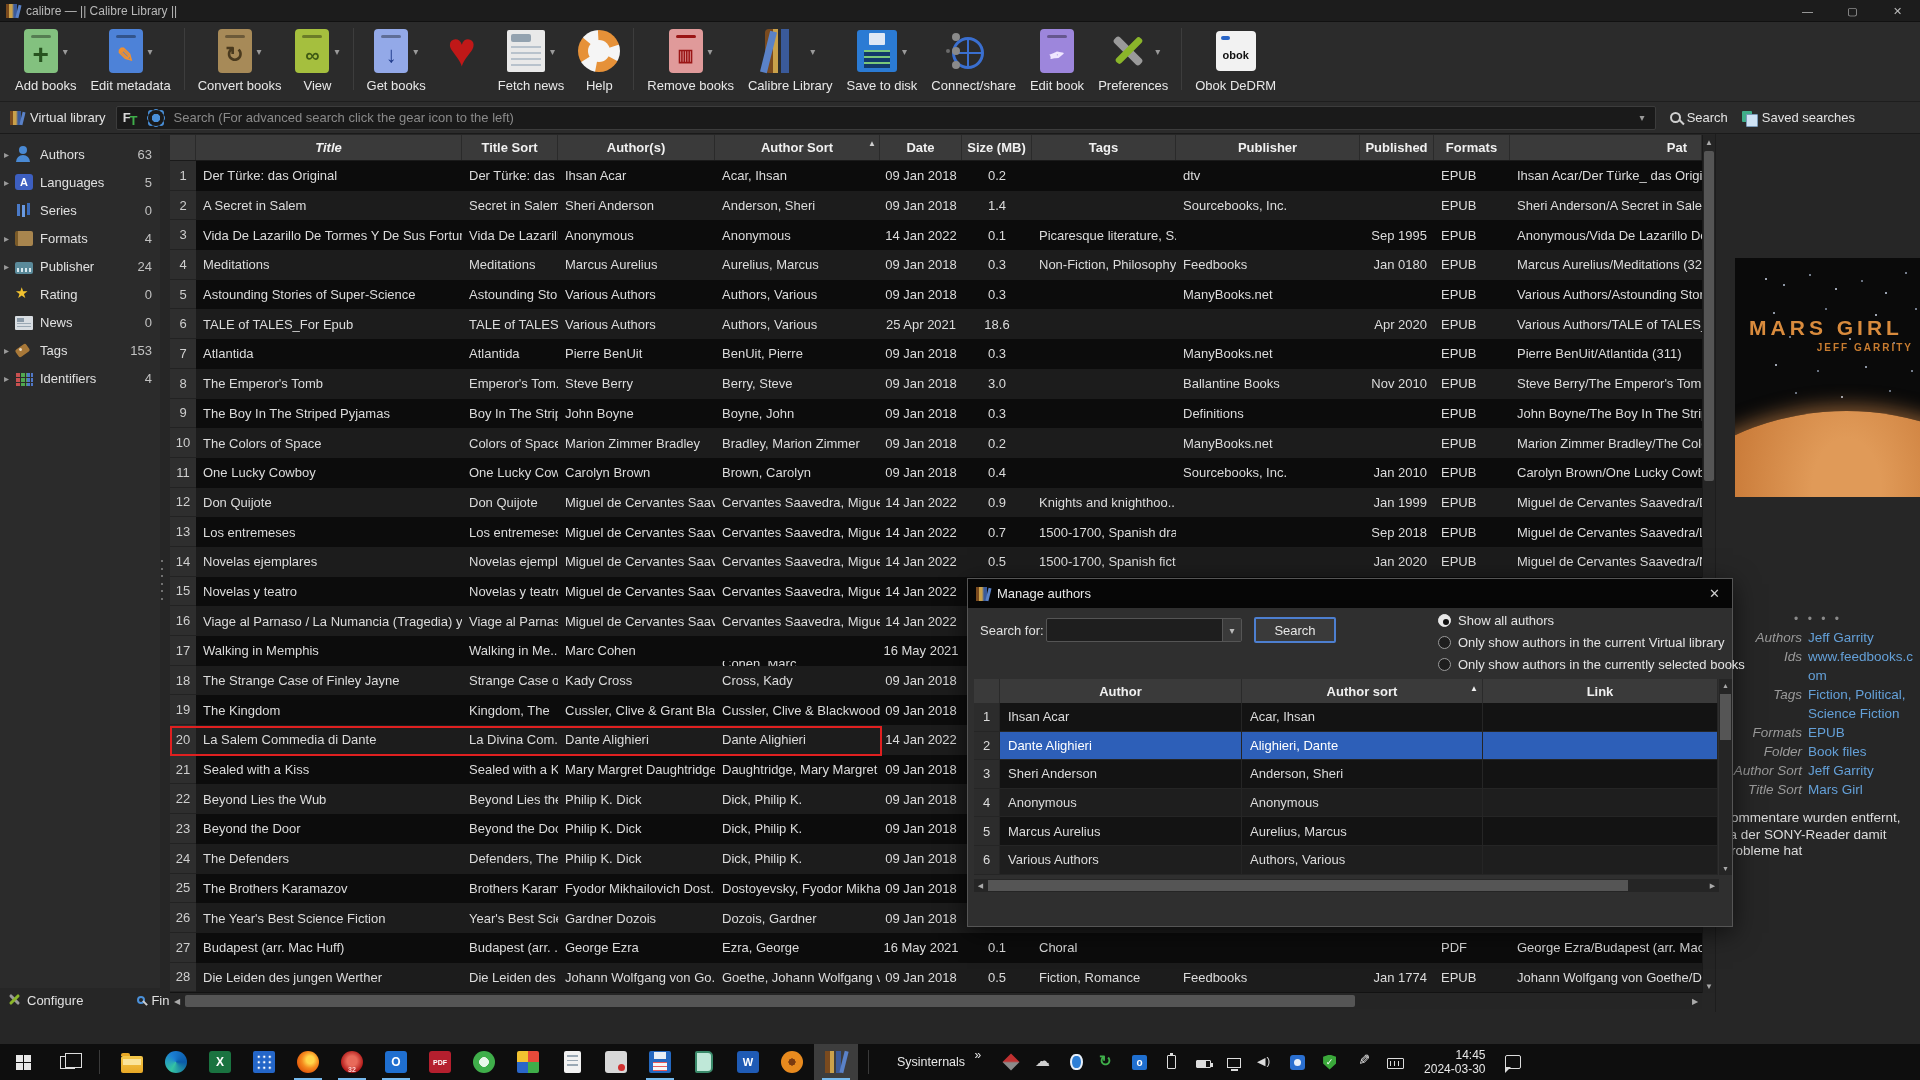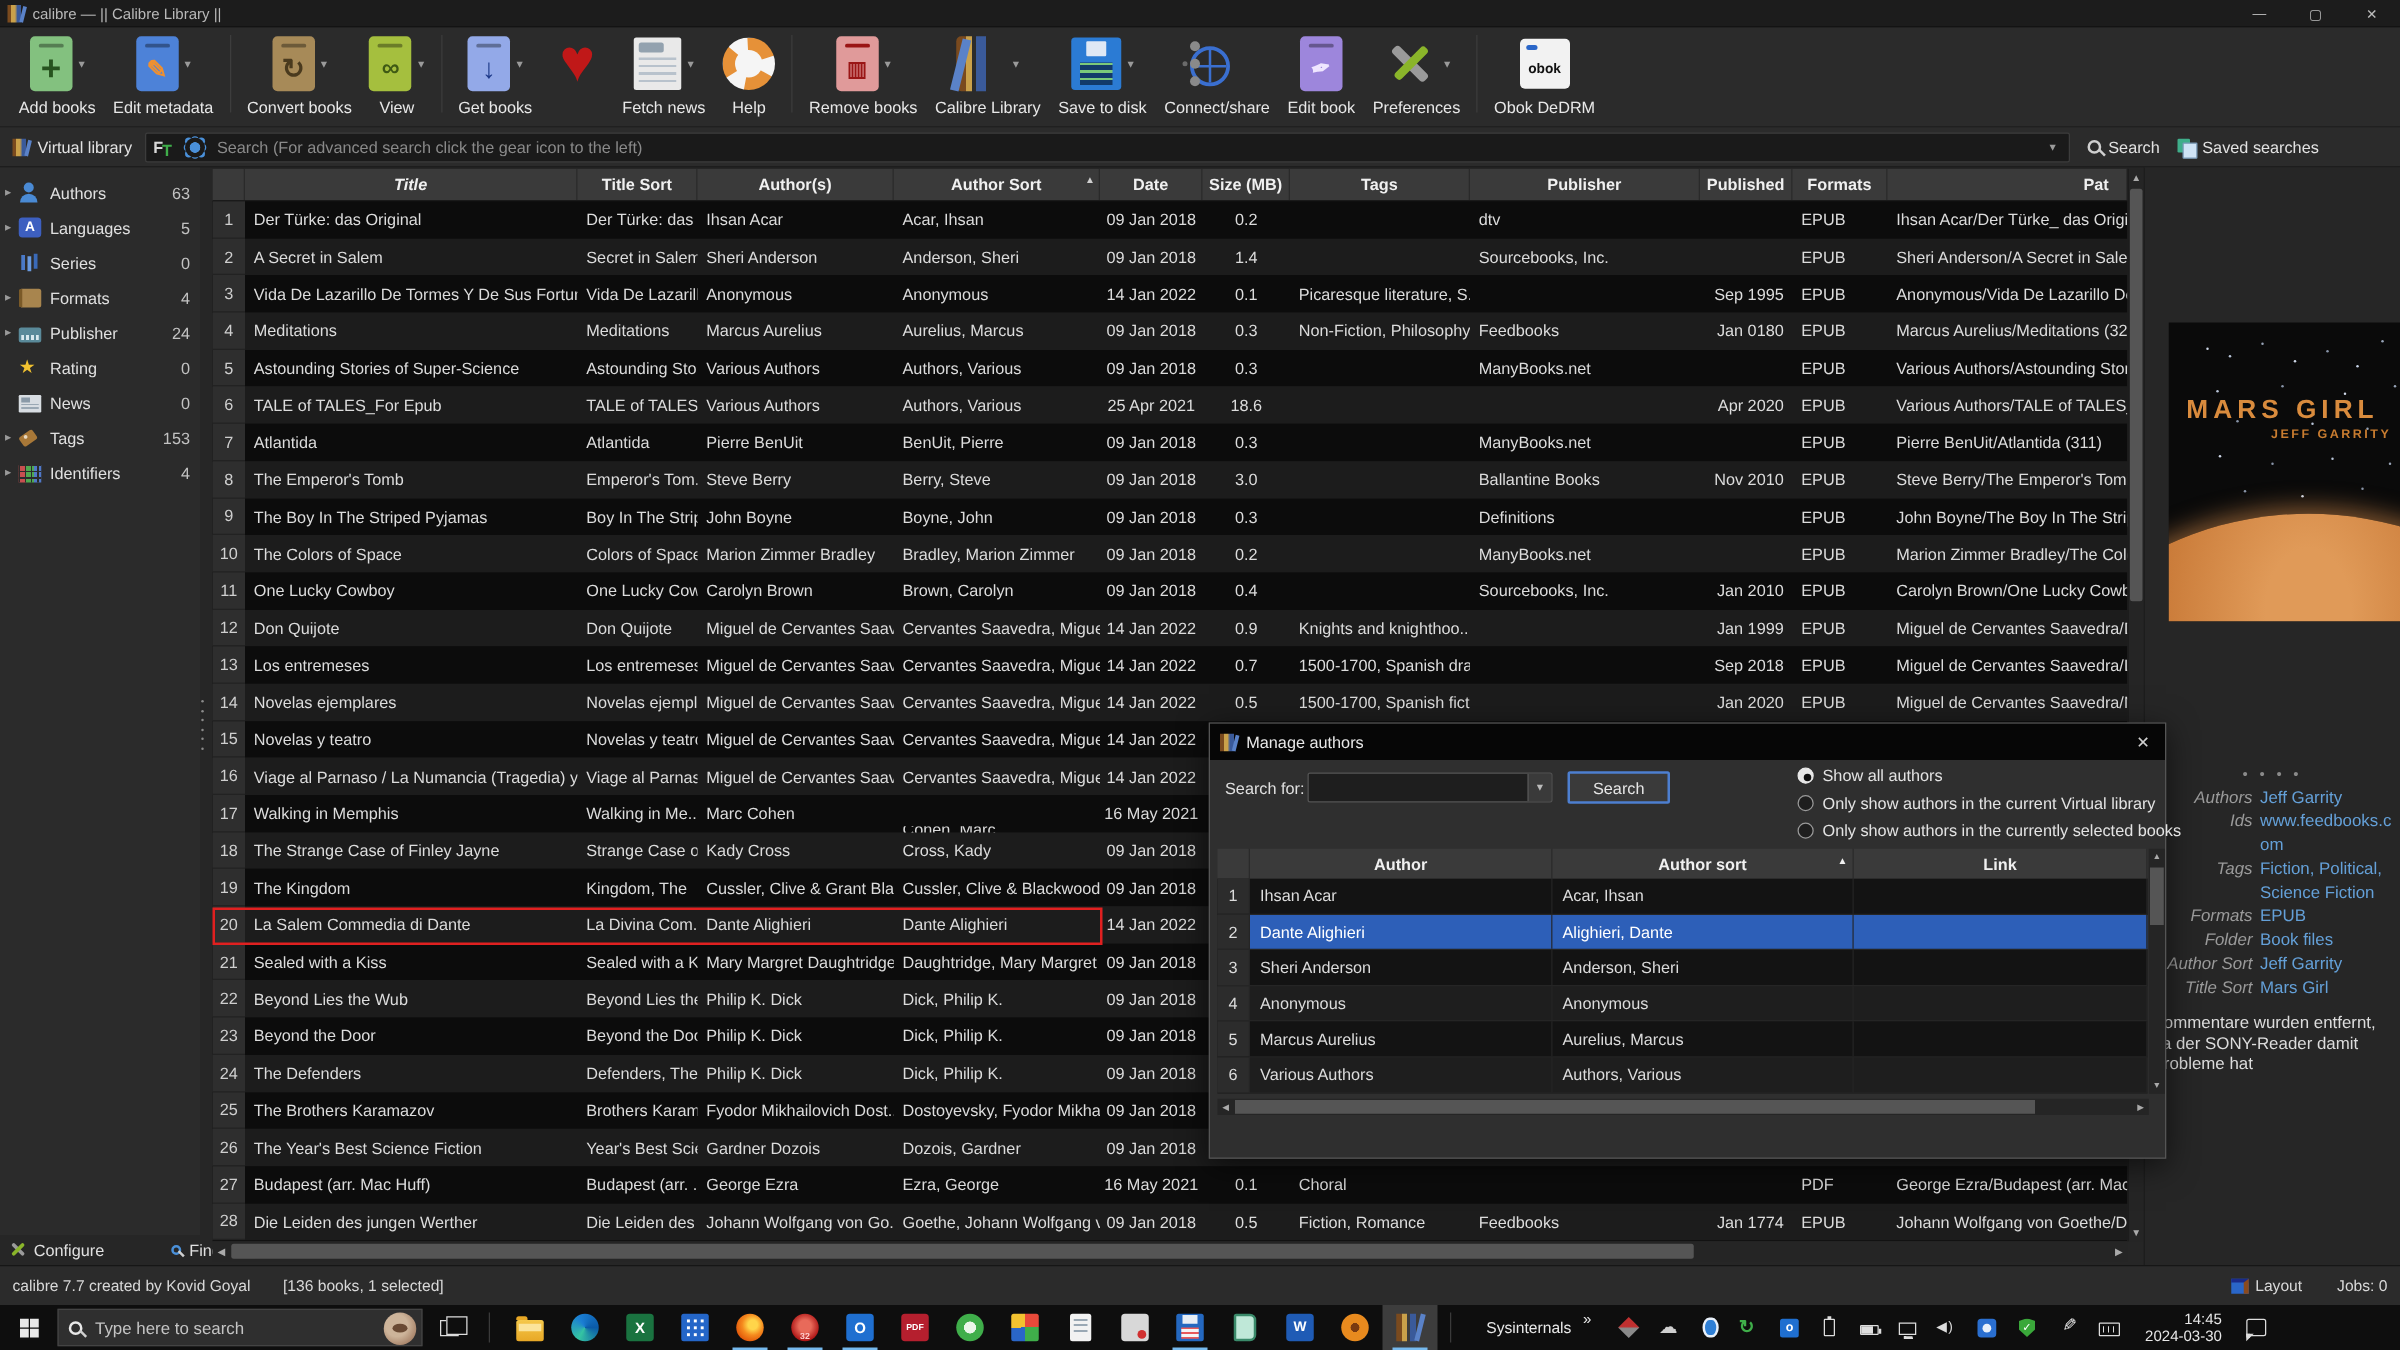--- a/index.html
+++ b/index.html
@@ -1006,43 +1006,30 @@
       <div class="thumb"></div>
       <div class="arr" style="bottom:0;">▼</div>
     </div>
     <div class="dhscroll">
       <div class="arr" style="left:0;">◀</div>
       <div class="thumb"></div>
       <div class="arr" style="right:0;">▶</div>
     </div>
   </div>
 
-  <div class="statusbar">
-    <span>calibre 7.7 created by Kovid Goyal</span>
-    <span class="cnt">[136 books, 1 selected]</span>
-    <span class="right">
-      <span><span class="layout-ic"></span><span>Layout</span></span>
-      <span>Jobs: 0</span>
-    </span>
-  </div>
 
   <div class="taskbar">
     <div class="startbtn">
         <span class="winlogo">
           <i></i>
           <i></i>
           <i></i>
           <i></i>
         </span>
       </div>
-    <div class="tsearch">
-      <span class="mag" style="border-color:#e8e8e8;"></span>
-      <input placeholder="Type here to search" style="">
-      <span class="sloth"></span>
-    </div>
     <span class="tv-ic"></span>
     <span class="tb2-sep"></span>
     <div style="display:flex;align-items:center;">
         <div class="task-ic">
           <span class="ti ti-file-explorer"></span>
         </div>
         <div class="task-ic">
           <span class="ti ti-edge"></span>
         </div>
         <div class="task-ic">

